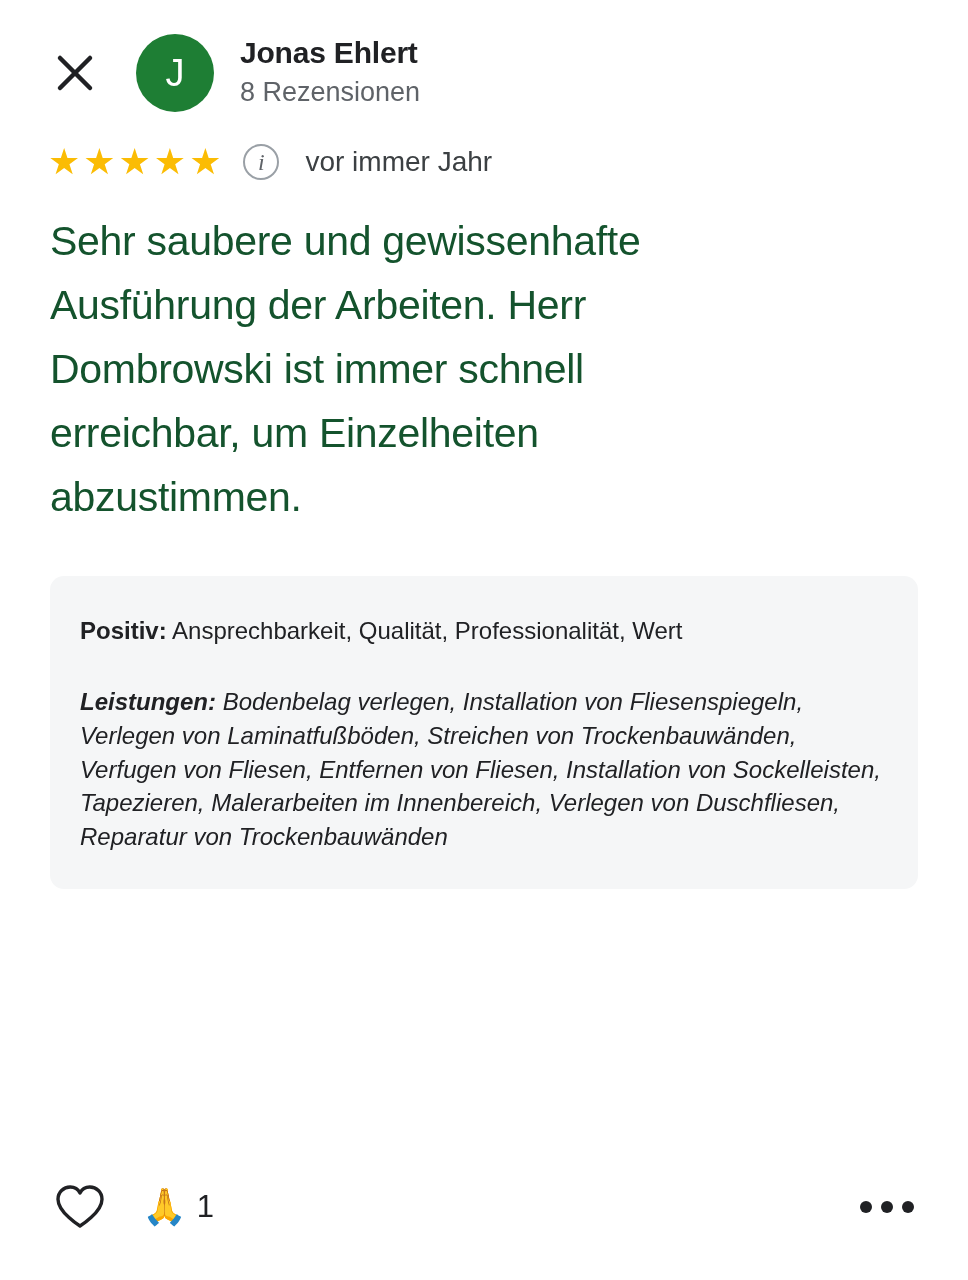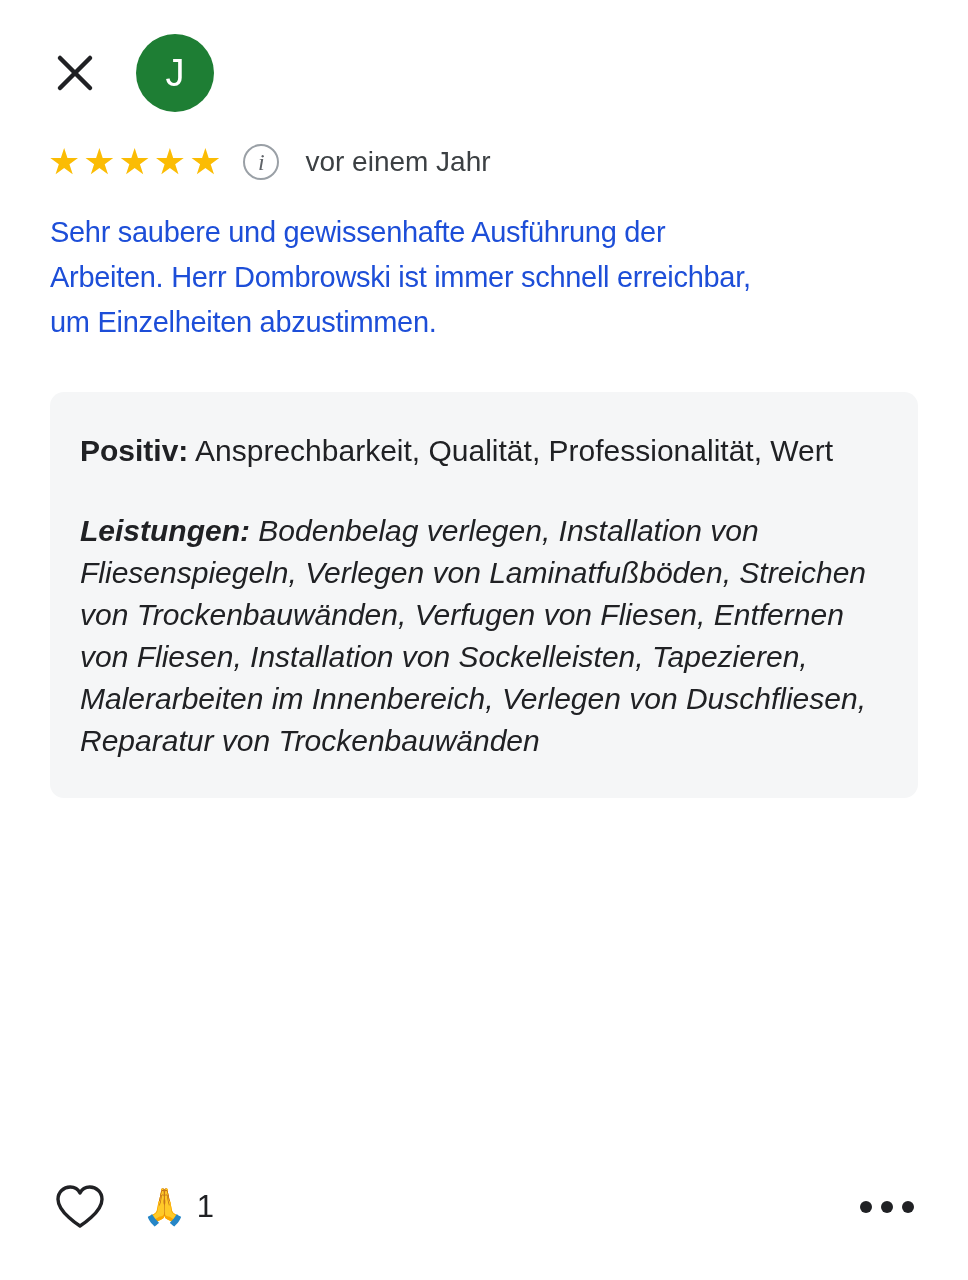--- a/index.html
+++ b/index.html
@@ -104,36 +104,36 @@
   }
   .time-ago {
     font-size: 28px;
     color: #3c4043;
     margin-left: 26px;
   }
 
   
   .review-text {
     padding: 28px 50px 0 50px;
-    font-size: 29px;
+    font-size: 41px;
     line-height: 1.56;
-    color: #1d4ed8;
+    color: #14532d;
     letter-spacing: -0.3px;
     max-width: 830px;
   }
 
   
   .details-card {
     margin: 46px 50px 0 50px;
     background: #f5f6f7;
     border-radius: 14px;
     padding: 38px 30px 36px 30px;
   }
   .detail-line {
-    font-size: 30px;
+    font-size: 24px;
     line-height: 1.4;
     color: #202124;
   }
   .detail-line + .detail-line { margin-top: 38px; font-style: italic; }
   .detail-label { font-weight: bold; }
 
   
   .footer {
     position: absolute;
     left: 0;
@@ -189,32 +189,36 @@
 <div class="screen">
 
   <div class="header">
     <div class="close-btn">
       <svg width="44" height="44" viewBox="0 0 44 44" aria-hidden="true">
         <line x1="7" y1="7" x2="37" y2="37" stroke="#202124" stroke-width="4.5" stroke-linecap="round"></line>
         <line x1="37" y1="7" x2="7" y2="37" stroke="#202124" stroke-width="4.5" stroke-linecap="round"></line>
       </svg>
     </div>
     <div class="avatar">J</div>
+    <div class="user-block">
+      <div class="user-name">Jonas Ehlert</div>
+      <div class="user-reviews">8 Rezensionen</div>
+    </div>
   </div>
 
   <div class="rating-row">
     <div class="stars">
       <span class="star" style="color: rgb(251, 188, 4);">★</span>
       <span class="star" style="color: rgb(251, 188, 4);">★</span>
       <span class="star" style="color: rgb(251, 188, 4);">★</span>
       <span class="star" style="color: rgb(251, 188, 4);">★</span>
       <span class="star" style="color: rgb(251, 188, 4);">★</span>
     </div>
     <div class="info-icon">i</div>
-    <div class="time-ago">vor einem Jahr</div>
+    <div class="time-ago">vor immer Jahr</div>
   </div>
 
   <div class="review-text">Sehr saubere und gewissenhafte Ausführung der Arbeiten. Herr Dombrowski ist immer schnell erreichbar, um Einzelheiten abzustimmen.</div>
 
   <div class="details-card">
     <div class="detail-line">
       <span class="detail-label">Positiv:</span><span> Ansprechbarkeit, Qualität, Professionalität, Wert</span>
     </div>
     <div class="detail-line">
       <span class="detail-label">Leistungen:</span><span> Bodenbelag verlegen, Installation von Fliesenspiegeln, Verlegen von Laminatfußböden, Streichen von Trockenbauwänden, Verfugen von Fliesen, Entfernen von Fliesen, Installation von Sockelleisten, Tapezieren, Malerarbeiten im Innenbereich, Verlegen von Duschfliesen, Reparatur von Trockenbauwänden</span>

